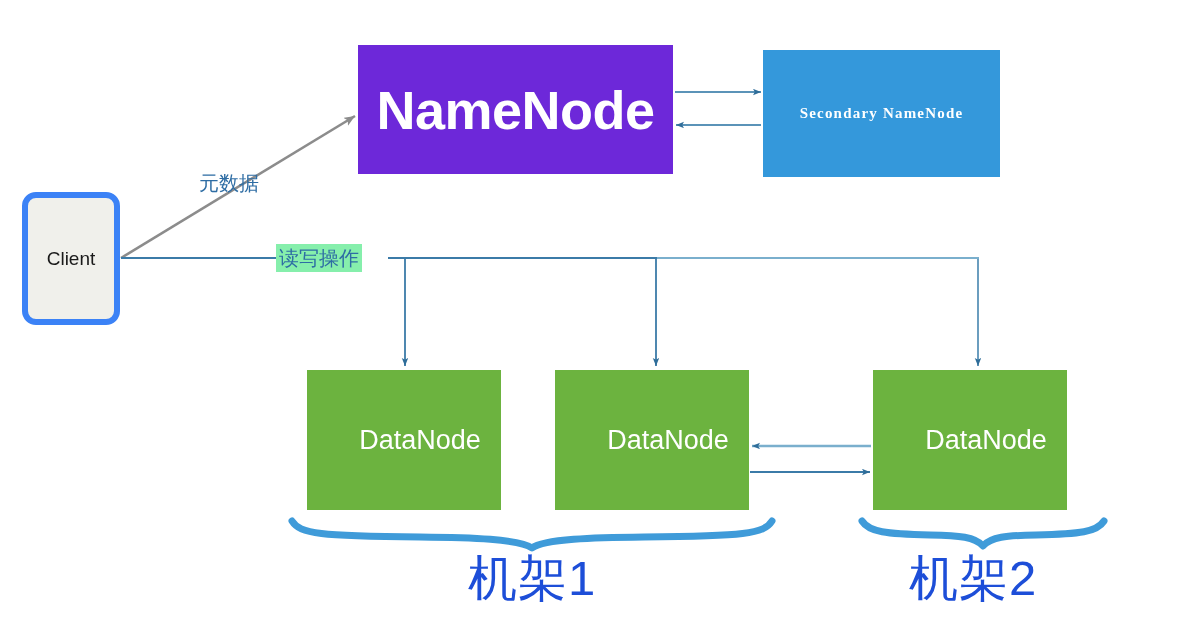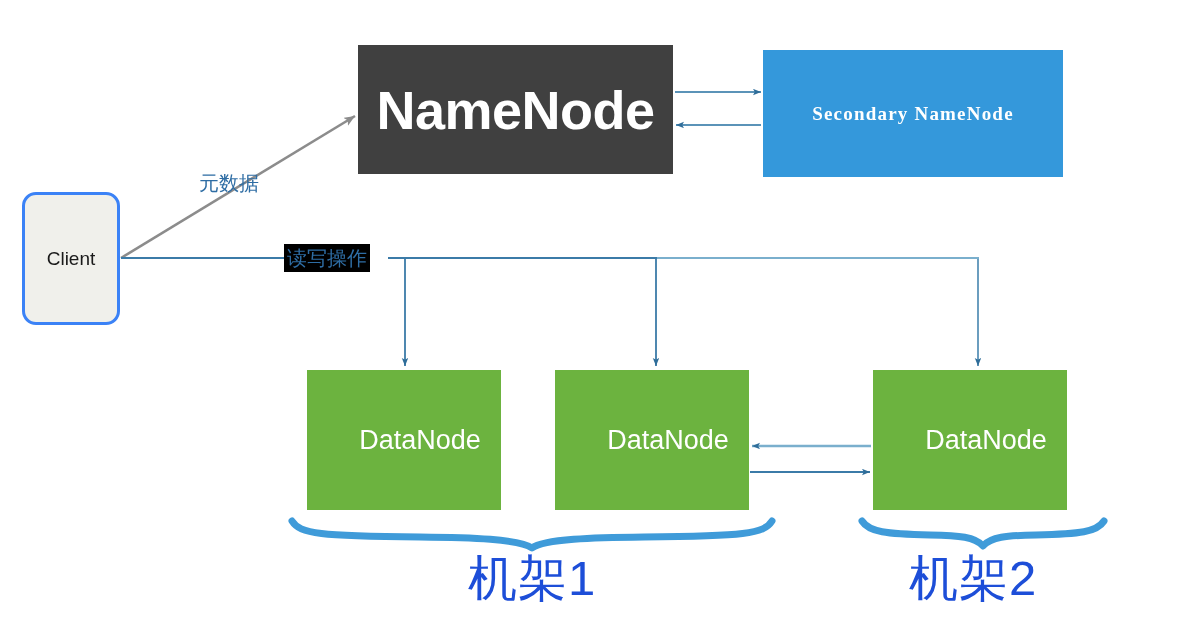--- a/index.html
+++ b/index.html
@@ -22,45 +22,45 @@
     display: flex;
     align-items: center;
     justify-content: center;
     box-sizing: border-box;
   }
   #namenode-box {
     left: 358px;
     top: 45px;
     width: 315px;
     height: 129px;
-    background: #404040;
+    background: #6d28d9;
     color: #ffffff;
     font-size: 54px;
     font-weight: bold;
     letter-spacing: -0.5px;
   }
   #secondary-namenode-box {
     left: 763px;
     top: 50px;
-    width: 300px;
+    width: 237px;
     height: 127px;
     background: #3498db;
     color: #ffffff;
     font-family: "Liberation Serif", serif;
-    font-size: 19px;
+    font-size: 15px;
     font-weight: bold;
     letter-spacing: 1.2px;
   }
   #client-box {
     left: 22px;
     top: 192px;
     width: 98px;
     height: 133px;
     background: #f0f0eb;
-    border: 3px solid #3b82f6;
+    border: 6px solid #3b82f6;
     border-radius: 14px;
     color: #1a1a1a;
     font-size: 19px;
   }
   .datanode-box {
     width: 194px;
     height: 140px;
     top: 370px;
     background: #6cb33f;
     color: #ffffff;
@@ -73,23 +73,23 @@
 
   .edge-label {
     position: absolute;
     color: #2e6da4;
     white-space: nowrap;
     font-size: 20px;
     text-align: center;
   }
   #label-metadata { left: 199px; top: 170px; }
   #label-readwrite {
-    left: 284px;
+    left: 276px;
     top: 244px;
-    background: #000000;
+    background: #86efac;
     padding: 0 3px;
     line-height: 28px;
   }
   .rack-label {
     position: absolute;
     color: #1d4ed8;
     font-size: 49px;
     white-space: nowrap;
     letter-spacing: 1px;
   }

